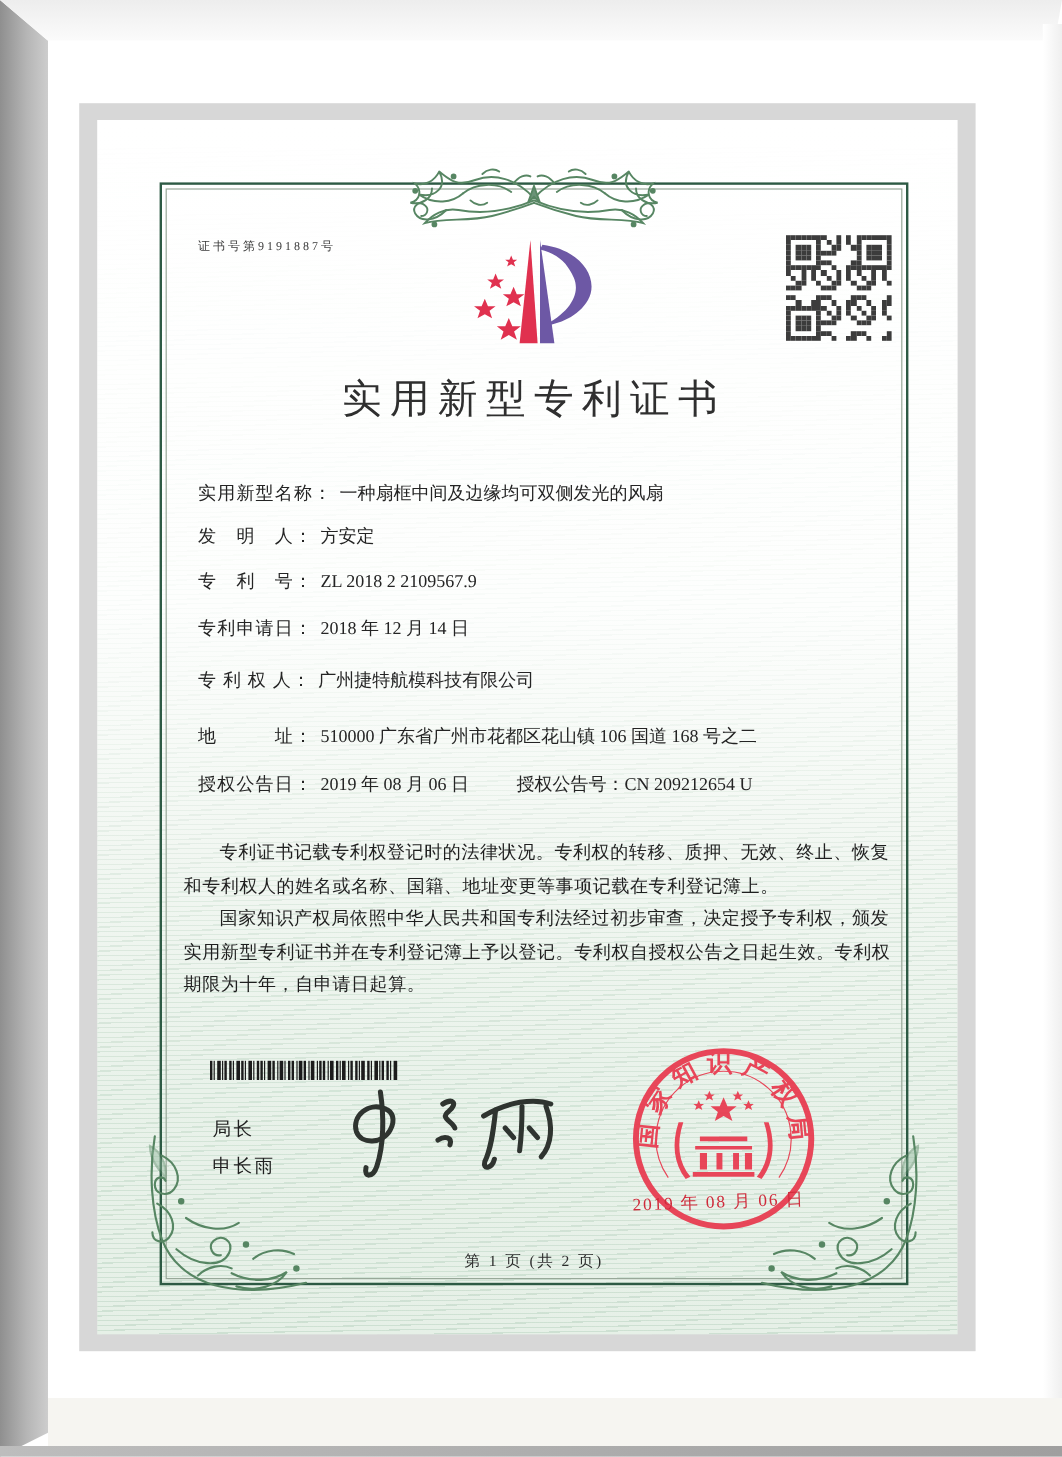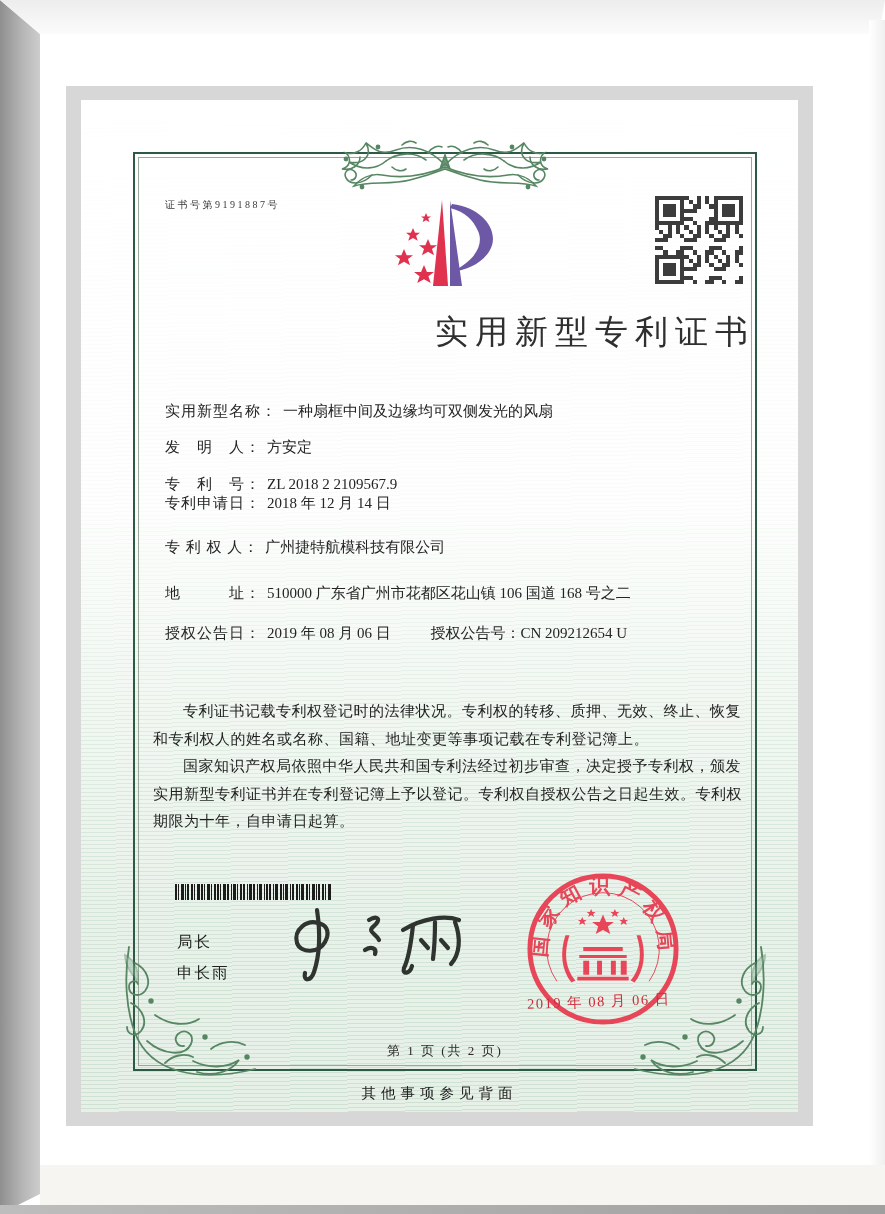--- a/index.html
+++ b/index.html
@@ -37,27 +37,27 @@
   .flourish-top{top:-19px;left:50%;transform:translateX(-50%);}
   .flourish-bl{left:-14px;bottom:-12px;}
   .flourish-br{right:-14px;bottom:-12px;transform:scaleX(-1);}
   
   .cert-no{position:absolute;left:30px;top:44px;font-size:10px;letter-spacing:2.5px;color:#3a3a3a;}
   .logo{position:absolute;left:50%;transform:translateX(-50%);top:36px;}
   .qr{position:absolute;right:12px;top:42px;width:88px;height:88px;display:grid;
     grid-template-columns:repeat(21,1fr);grid-template-rows:repeat(21,1fr);}
   .qr span{display:block;}
   .qr span.on{background:#3c3c3c;}
-  .doc-title{position:absolute;left:0;right:0;top:156px;text-align:right;
+  .doc-title{position:absolute;left:0;right:0;top:156px;text-align:center;
     font-size:33px;letter-spacing:7px;color:#2f2f2f;font-weight:400;}
   .fields{position:absolute;left:30px;right:14px;top:248px;font-size:15px;color:#242424;}
   .field-row{white-space:nowrap;}
   .field-row:nth-child(1){margin-bottom:17px;}
   .field-row:nth-child(2){margin-bottom:18px;}
-  .field-row:nth-child(3){}
+  .field-row:nth-child(3){margin-bottom:20px;}
   .field-row:nth-child(4){margin-bottom:25px;}
   .field-row:nth-child(5){margin-bottom:27px;}
   .field-row:nth-child(6){margin-bottom:21px;}
   .f-label{letter-spacing:1px;}
   .f-value{margin-left:6px;}
   .grant-no{margin-left:36px;}
   .paragraphs{position:absolute;left:18px;right:12px;top:544px;}
   .paragraphs p{margin:0;text-indent:2em;font-size:15px;line-height:27.5px;color:#1f1f1f;
     letter-spacing:.5px;}
   .barcode{position:absolute;left:40px;top:730px;height:16px;font-size:0;white-space:nowrap;}
@@ -678,14 +678,13 @@
         <path d="M54 108 H106 V112 H54 Z"></path>
         <path d="M46 66 C40 84 42 100 52 112 L48 114 C38 101 36 84 42 66 Z"></path>
         <path d="M114 66 C120 84 118 100 108 112 L112 114 C122 101 124 84 118 66 Z"></path>
       </g>
     </svg>
     <div class="seal-date">2019 年 08 月 06 日</div>
 
     <div class="page-no">第 1 页 (共 2 页)</div>
   </div>
 
-  <div class="back-note">其他事项参见背面</div>
 </div>
 
 </body></html>

